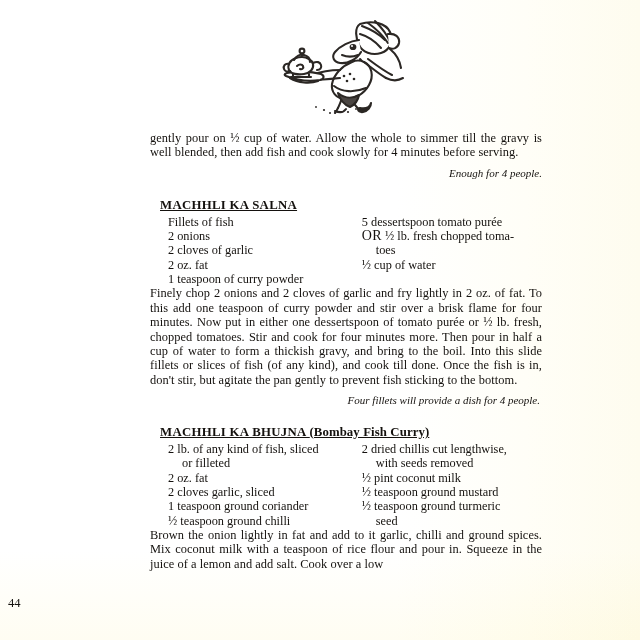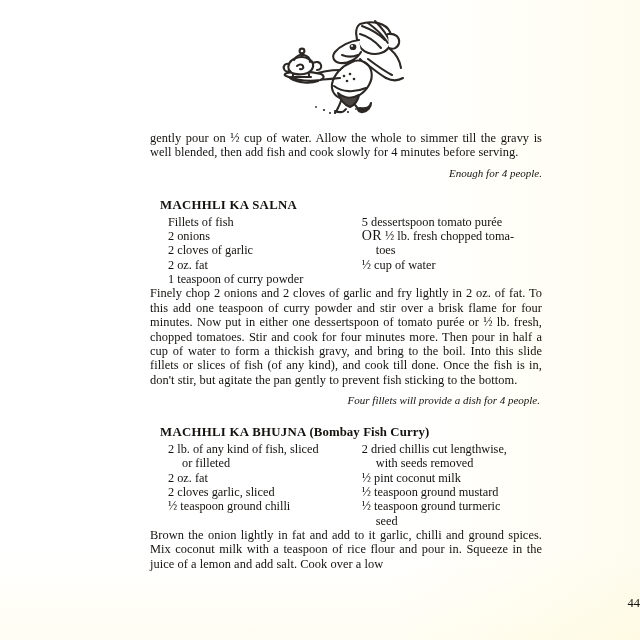--- a/index.html
+++ b/index.html
@@ -79,20 +79,21 @@
   .recipe.second {
     margin-top: 19px;
   }
 
   h2.recipe-title {
     margin: 0 0 2px 0;
     font-size: 12.8px;
     font-weight: bold;
     letter-spacing: 0.3px;
     padding-left: 10px;
+    text-decoration: underline;
   }
   h2.recipe-title .paren {
     letter-spacing: 0.1px;
     margin-top: 23px;
   }
 
   .ingredients {
     display: flex;
     gap: 0;
     padding-left: 18px;
@@ -116,21 +117,21 @@
   }
   .method {
     margin-top: 5px;
   }
 
   .page-number {
     position: absolute;
     left: 0;
     right: 0;
     top: 596px;
-    text-align: right;
+    text-align: left;
     font-size: 12.6px;
     padding-left: 8px;
   }
 </style>
 </head>
 <body>
 
 <div class="paper"></div>
 
 <div class="page">
@@ -243,20 +244,21 @@
 
     <div class="recipe second">
       <h2 class="recipe-title">MACHHLI KA BHUJNA <span class="paren">(Bombay Fish Curry)</span></h2>
 
       <div class="ingredients">
         <div class="ing-col left">
           <div class="item">2 lb. of any kind of fish, sliced</div>
           <div class="cont">or filleted</div>
           <div class="item">2 oz. fat</div>
           <div class="item">2 cloves garlic, sliced</div>
+          <div class="item">1 teaspoon ground coriander</div>
           <div class="item">½ teaspoon ground chilli</div>
         </div>
         <div class="ing-col right">
           <div class="item">2 dried chillis cut lengthwise,</div>
           <div class="cont">with seeds removed</div>
           <div class="item">½ pint coconut milk</div>
           <div class="item">½ teaspoon ground mustard</div>
           <div class="item">½ teaspoon ground turmeric</div>
           <div class="cont">seed</div>
         </div>

